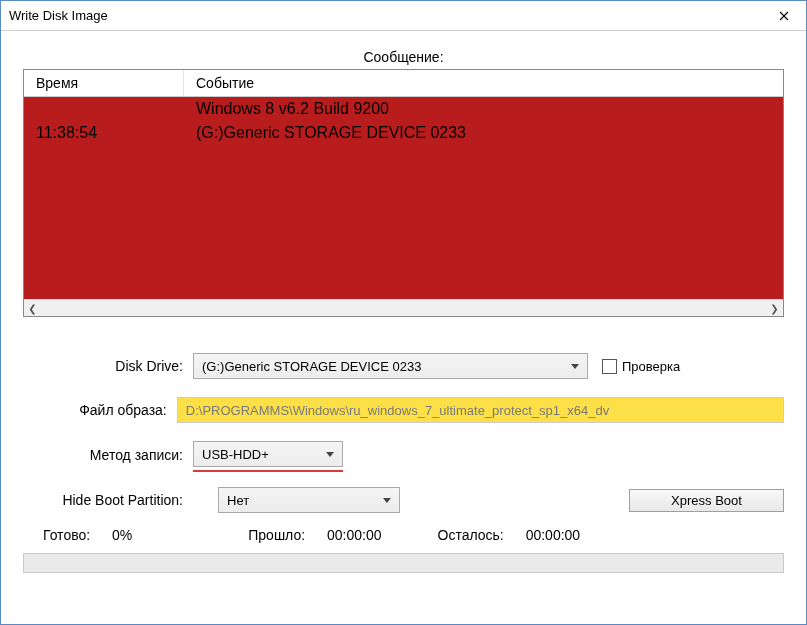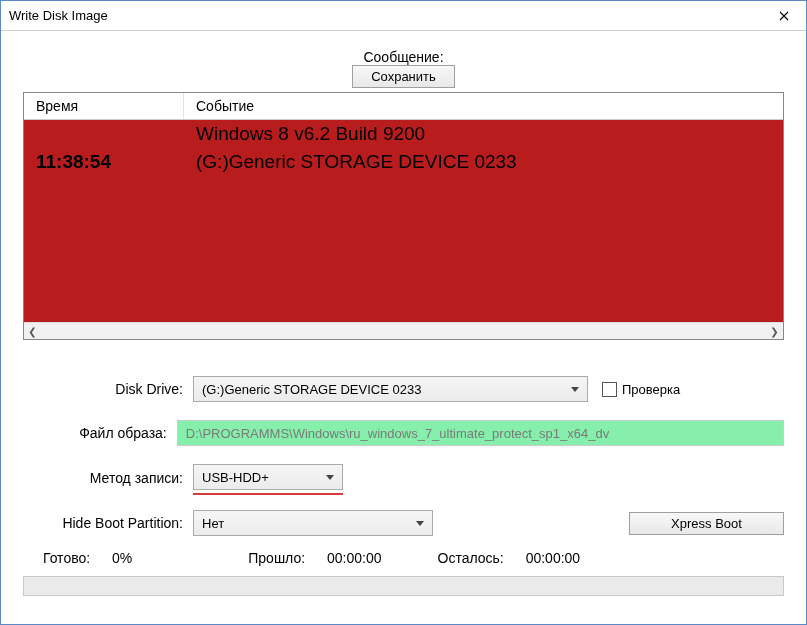--- a/index.html
+++ b/index.html
@@ -65,24 +65,24 @@
   display: flex;
   border-bottom: 1px solid #ccc;
   background: #fff;
   font-size: 14px;
 }
 .col-time { width: 160px; padding: 5px 12px; border-right: 1px solid #e5e5e5; }
 .col-event { flex: 1; padding: 5px 12px; }
 .log-body {
   flex: 1;
   overflow: hidden;
-  font-size: 19px;
+  font-size: 16px;
 }
 .log-row { display: flex; }
-.log-row .c1 { width: 160px; padding: 3px 12px; font-weight: bold; }
+.log-row .c1 { width: 160px; padding: 3px 12px; }
 .log-row .c2 { flex: 1; padding: 3px 12px; }
 .hscroll {
   height: 17px;
   background: #f0f0f0;
   border-top: 1px solid #ddd;
   display: flex;
   align-items: center;
   justify-content: space-between;
 }
 .hscroll .arrow {
@@ -125,23 +125,23 @@
   position: absolute;
   right: 8px;
   top: 50%;
   margin-top: -2px;
   border-left: 4px solid transparent;
   border-right: 4px solid transparent;
   border-top: 5px solid #444;
 }
 .combo.w1 { width: 395px; }
 .combo.w2 { width: 150px; }
-.combo.w3 { width: 240px; }
+.combo.w3 { width: 182px; margin-left: 25px; }
 .textfield {
-  background: #86efac;
+  background: #fde047;
   border: 1px solid #ccc;
   color: #7a7a7a;
   width: 672px;
   white-space: nowrap;
   overflow: hidden;
 }
 .checkbox-wrap { display: flex; align-items: flex-end; margin-left: 14px; }
 .checkbox {
   width: 15px; height: 15px;
   border: 1px solid #555;
@@ -181,21 +181,20 @@
     <svg width="10" height="10" viewBox="0 0 10 10">
         <path d="M1 1 L9 9 M9 1 L1 9" stroke="#000" stroke-width="1.1" fill="none"></path>
       </svg>
   </div>
 </div>
 
 <div class="client">
 
   <div class="msg-row">
     <span class="msg-label">Сообщение:</span>
-    <button class="btn">Сохранить</button>
   </div>
 
   <div class="log-box">
     <div class="log-head">
       <div class="col-time">Время</div>
       <div class="col-event">Событие</div>
     </div>
     <div class="log-body">
       <div class="log-row">
         <div class="c1"></div>

